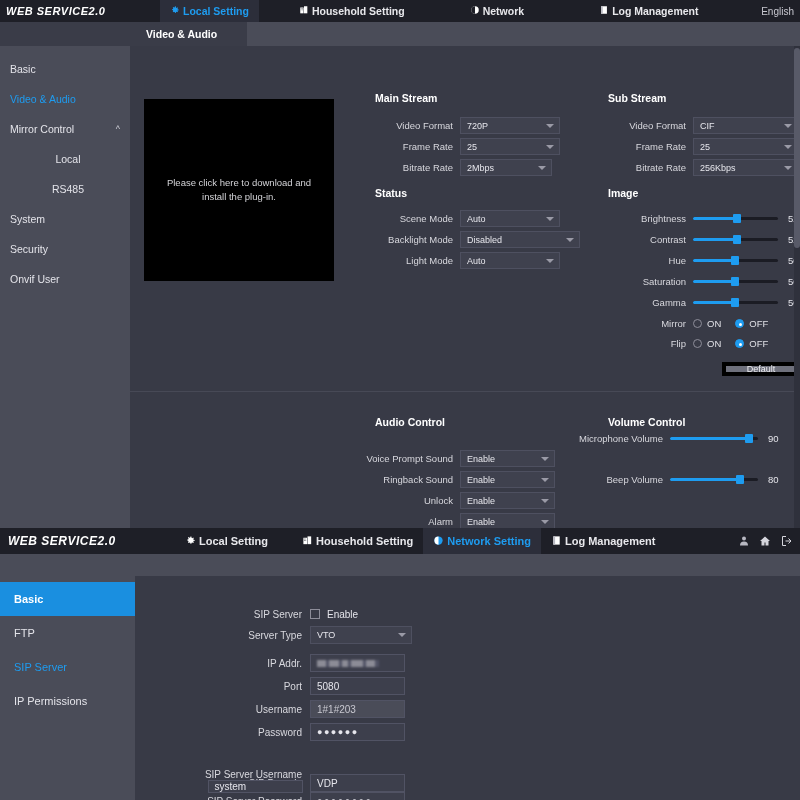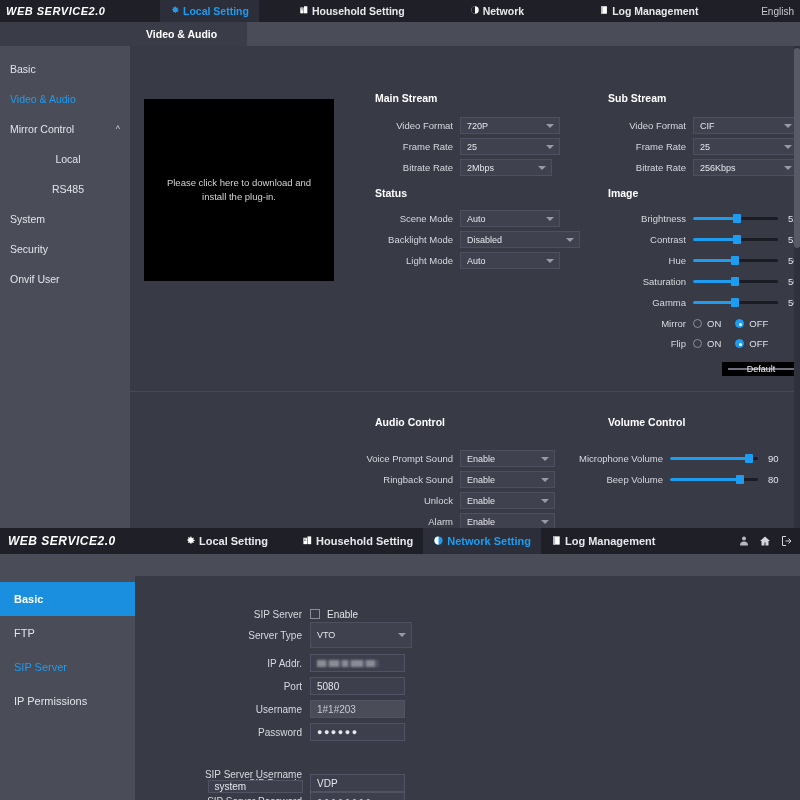--- a/index.html
+++ b/index.html
@@ -221,21 +221,21 @@
   .radio.on::after {
     content: ""; position: absolute; left: 2.5px; top: 2.5px;
     width: 3px; height: 3px; border-radius: 50%; background: #ffffff;
   }
   .rlbl { color: #e0e0e6; font-size: 9.5px; padding-left: 5px; padding-right: 14px; }
 
   .btn-default {
     position: absolute;
     width: 78px; height: 14px;
     background: #6e707c;
-    border: 6px solid #000000;
+    border: 4px solid #000000;
     color: #ececf0;
     font-size: 9px;
     display: flex; align-items: center; justify-content: center;
     cursor: pointer;
   }
 
   .divider {
     position: absolute;
     height: 1px;
     background: #474956;
@@ -557,21 +557,21 @@
       <div class="row" style="left:110px; top:488px;">
         <span class="lbl" style="width:220px">Leave Message Notification Sound</span>
         <span class="select" style="width:95px">
           <span>Enable</span>
           <i class="caret"></i>
         </span>
       </div>
 
       <div class="sect-title" style="left:478px; top:370px;">Volume Control</div>
 
-      <div class="row" style="left:430px; top:404px;">
+      <div class="row" style="left:430px; top:384px;">
         <span class="lbl" style="width:110px">Microphone Volume</span>
         <span class="slider-wrap">
           <span class="track" style="width:88px">
             <i class="fill" style="width:79px"></i>
             <i class="knob" style="left:79px"></i>
           </span>
           <span class="val">90</span>
         </span>
       </div>
       <div class="row" style="left:430px; top:425px;">
@@ -687,21 +687,21 @@
     <div class="content">
 
       <div class="w2row" style="left:65px; top:29px;">
         <span class="w2lbl" style="width:110px">SIP Server</span>
         <i class="cbox"></i>
         <span class="ena">Enable</span>
       </div>
 
       <div class="w2row" style="left:65px; top:50px;">
         <span class="w2lbl" style="width:110px">Server Type</span>
-        <span class="select" style="width:102px; height:26px;">
+        <span class="select" style="width:102px; height:18px;">
           <span>VTO</span>
           <i class="caret"></i>
         </span>
       </div>
 
       <div class="w2row" style="left:65px; top:78px;">
         <span class="w2lbl" style="width:110px">IP Addr.</span>
         <span class="input">
           <i class="blurbar"></i>
         </span>

